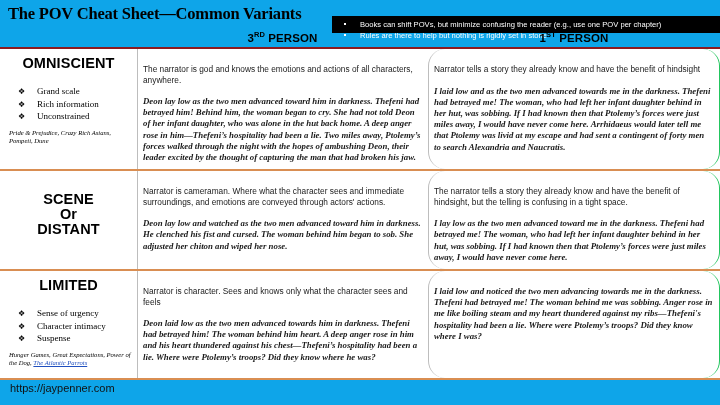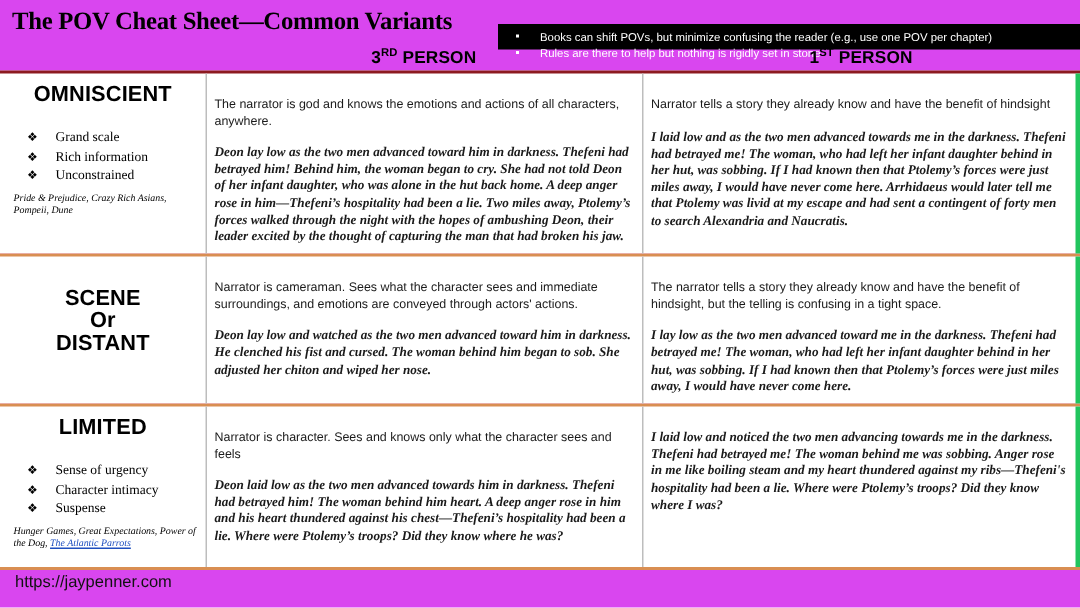--- a/index.html
+++ b/index.html
@@ -6,21 +6,21 @@
   html, body {
     margin: 0; padding: 0;
     width: 720px; height: 405px;
     background: #ffffff;
     font-family: "Liberation Sans", sans-serif;
     overflow: hidden;
   }
   #page {
     position: relative;
     width: 720px; height: 405px;
-    background: #d946ef;
+    background: #0ea5e9;
   }
 
   
   .title {
     position: absolute;
     left: 8px; top: 4px;
     width: 340px;
     font-family: "Liberation Serif", serif;
     font-weight: bold;
     font-size: 16.5px;
@@ -91,21 +91,22 @@
   }
   .cell-body {
     flex: 0 0 291px;
     width: 291px;
     padding: 15px 6px 6px 5px;
     border-left: 1px solid #bdbdbd;
   }
   .cell-body.last {
     flex: 0 0 292px;
     width: 292px;
-    border-right: 3px solid #22c55e;
+    border-right: 1px solid #22c55e;
+    border-radius: 17px;
   }
 
   .variant-name {
     text-align: center;
     font-size: 14.5px;
     font-weight: bold;
     color: #000000;
     line-height: 15px;
     letter-spacing: 0.1px;
     margin-top: 2px;
@@ -228,21 +229,21 @@
       </div>
     </div>
 
     <div class="row orange">
       <div class="cell-label">
         <div class="variant-name multi" style="white-space:pre-line;margin-top:16px;">SCENE
 Or
 DISTANT</div>
       </div>
       <div class="cell-body">
-        <p class="desc">Narrator is cameraman. Sees what the character sees and immediate surroundings, and emotions are conveyed through actors' actions.</p>
+        <p class="desc">Narrator is cameraman. Where what the character sees and immediate surroundings, and emotions are conveyed through actors' actions.</p>
         <p class="excerpt">Deon lay low and watched as the two men advanced toward him in darkness. He clenched his fist and cursed. The woman behind him began to sob. She adjusted her chiton and wiped her nose.</p>
       </div>
       <div class="cell-body last">
         <p class="desc">The narrator tells a story they already know and have the benefit of hindsight, but the telling is confusing in a tight space.</p>
         <p class="excerpt">I lay low as the two men advanced toward me in the darkness. Thefeni had betrayed me! The woman, who had left her infant daughter behind in her hut, was sobbing. If I had known then that Ptolemy’s forces were just miles away, I would have never come here.</p>
       </div>
     </div>
 
     <div class="row orange lastline">
       <div class="cell-label">

